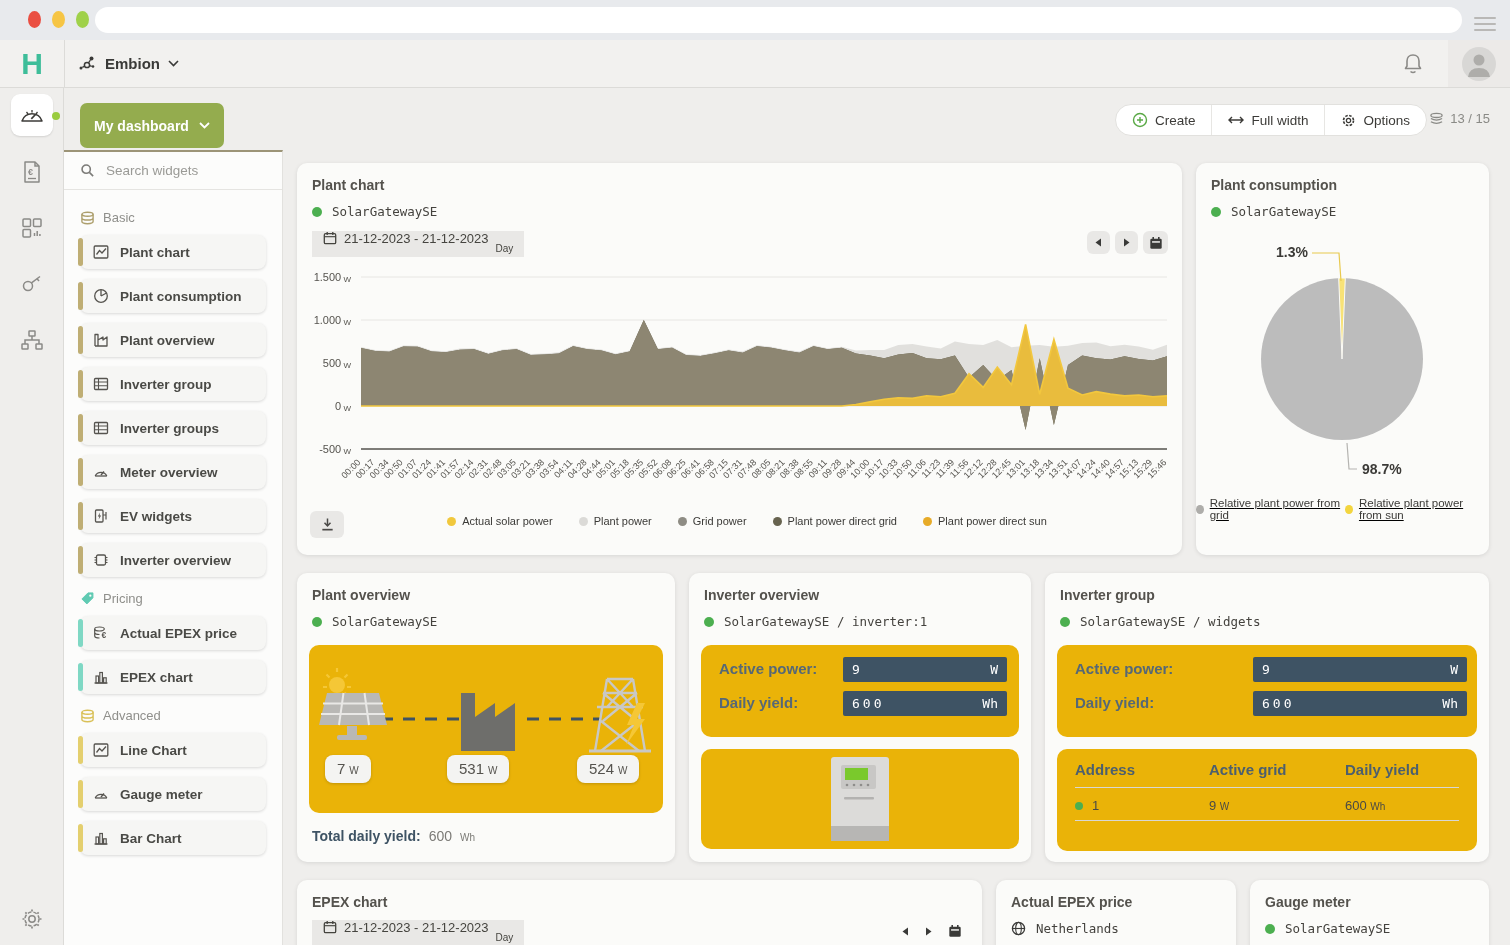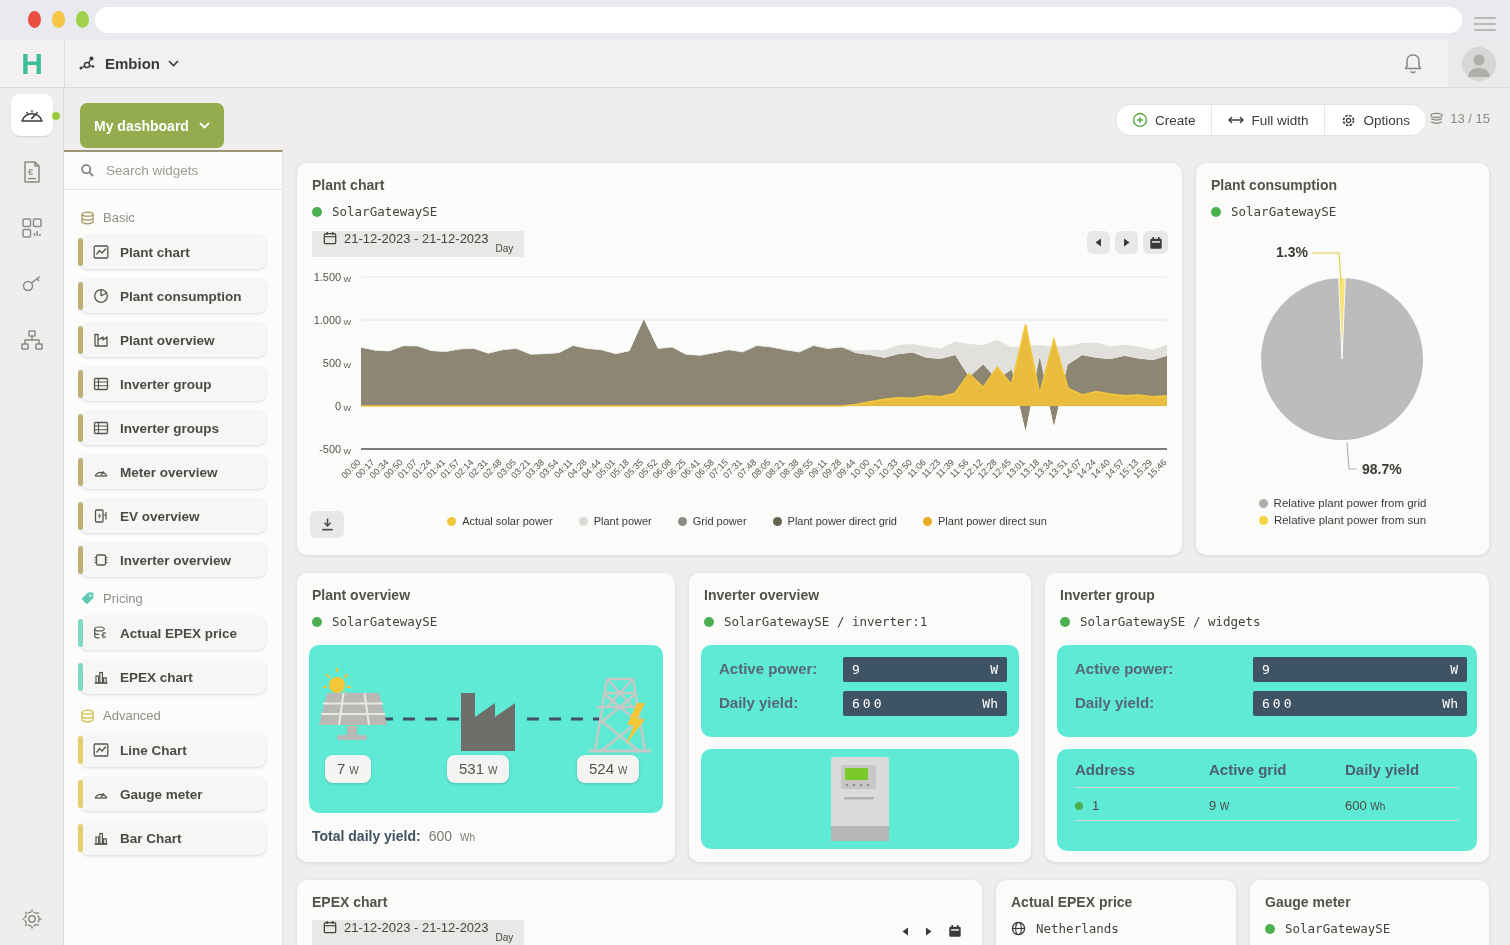--- a/index.html
+++ b/index.html
@@ -62,24 +62,24 @@
   .datepill{position:absolute;left:15px;top:68px;height:26px;background:#e9e8e6;border-radius:0;display:flex;gap:7px;padding:0 11px;cursor:pointer;}
   .datepill .dtxt{font-size:13px;color:#45443f;}
   .datepill .dmode{font-size:10px;color:#45443f;align-self:flex-end;margin-bottom:3px;}
   .navbtns{position:absolute;right:14px;top:68px;display:flex;gap:5px;}
   .navbtn{width:23px;height:23px;background:#e9e8e6;border-radius:6px;display:flex;align-items:center;justify-content:center;cursor:pointer;}
   .dlbtn{position:absolute;left:13px;top:348px;width:34px;height:27px;background:#e9e8e6;border-radius:6px;display:flex;align-items:center;justify-content:center;cursor:pointer;}
   .legend{position:absolute;left:60px;top:352px;width:780px;display:flex;justify-content:center;gap:26px;}
   .legitem{display:flex;align-items:center;gap:6px;font-size:11px;color:#3b3a37;cursor:pointer;}
   .legdot{width:9px;height:9px;border-radius:50%;}
 
-  .pielegend{position:absolute;left:0;top:334px;width:293px;display:flex;flex-direction:column;align-items:center;gap:5px;}
+  .pielegend{position:absolute;left:0;top:334px;width:293px;display:flex;flex-direction:row;align-items:center;gap:5px;text-decoration:underline;}
   .pielegend .legitem{font-size:11.5px;}
 
-  .graypanel{position:absolute;background:#5eead4;border-radius:10px;}
+  .graypanel{position:absolute;background:#eab308;border-radius:10px;}
   .pill{position:absolute;background:#f4f4f2;border-radius:8px;box-shadow:0 1px 3px rgba(0,0,0,.18);height:28px;
         display:flex;align-items:baseline;justify-content:center;gap:4px;padding:0 12px;}
   .pill .pv{font-size:15px;color:#55534e;line-height:28px;}
   .pill .pu{font-size:10px;color:#55534e;}
   .totrow{position:absolute;left:15px;top:255px;display:flex;align-items:baseline;gap:8px;}
   .totlbl{font-size:14px;font-weight:700;color:#3e5364;}
   .totval{font-size:14px;color:#7b7a76;}
   .totunit{font-size:10px;color:#7b7a76;}
 
   .kvlabel{position:absolute;font-size:15px;font-weight:700;color:#566876;}
@@ -318,21 +318,21 @@
         </div>
         <div class="sb-item">
           <span class="accent" style="background: rgb(191, 174, 116);"></span>
           <span style="display: flex;">
             <svg width="16" height="16" viewBox="0 0 16 16">
               <rect x="2.5" y="2" width="7.5" height="12" rx="1" fill="none" stroke="#56544f" stroke-width="1.3"></rect>
               <polygon points="7,4.5 4.8,8.5 6.4,8.5 5.6,11.5 8.2,7.5 6.6,7.5" fill="#56544f"></polygon>
               <path d="M10 7 H13 V11.5 M13 4 V7" fill="none" stroke="#56544f" stroke-width="1.2"></path>
             </svg>
           </span>
-          <span class="lbl">EV overview</span>
+          <span class="lbl">EV widgets</span>
         </div>
         <div class="sb-item">
           <span class="accent" style="background: rgb(191, 174, 116);"></span>
           <span style="display: flex;">
             <svg width="16" height="16" viewBox="0 0 16 16">
               <rect x="3.5" y="3" width="9" height="10" rx="1.5" fill="none" stroke="#56544f" stroke-width="1.3"></rect>
               <path d="M3.5 5.5 H1.5 M3.5 8 H1.5 M3.5 10.5 H1.5 M12.5 5.5 H14.5 M12.5 8 H14.5 M12.5 10.5 H14.5" stroke="#56544f" stroke-width="1.2"></path>
             </svg>
           </span>
           <span class="lbl">Inverter overview</span>

